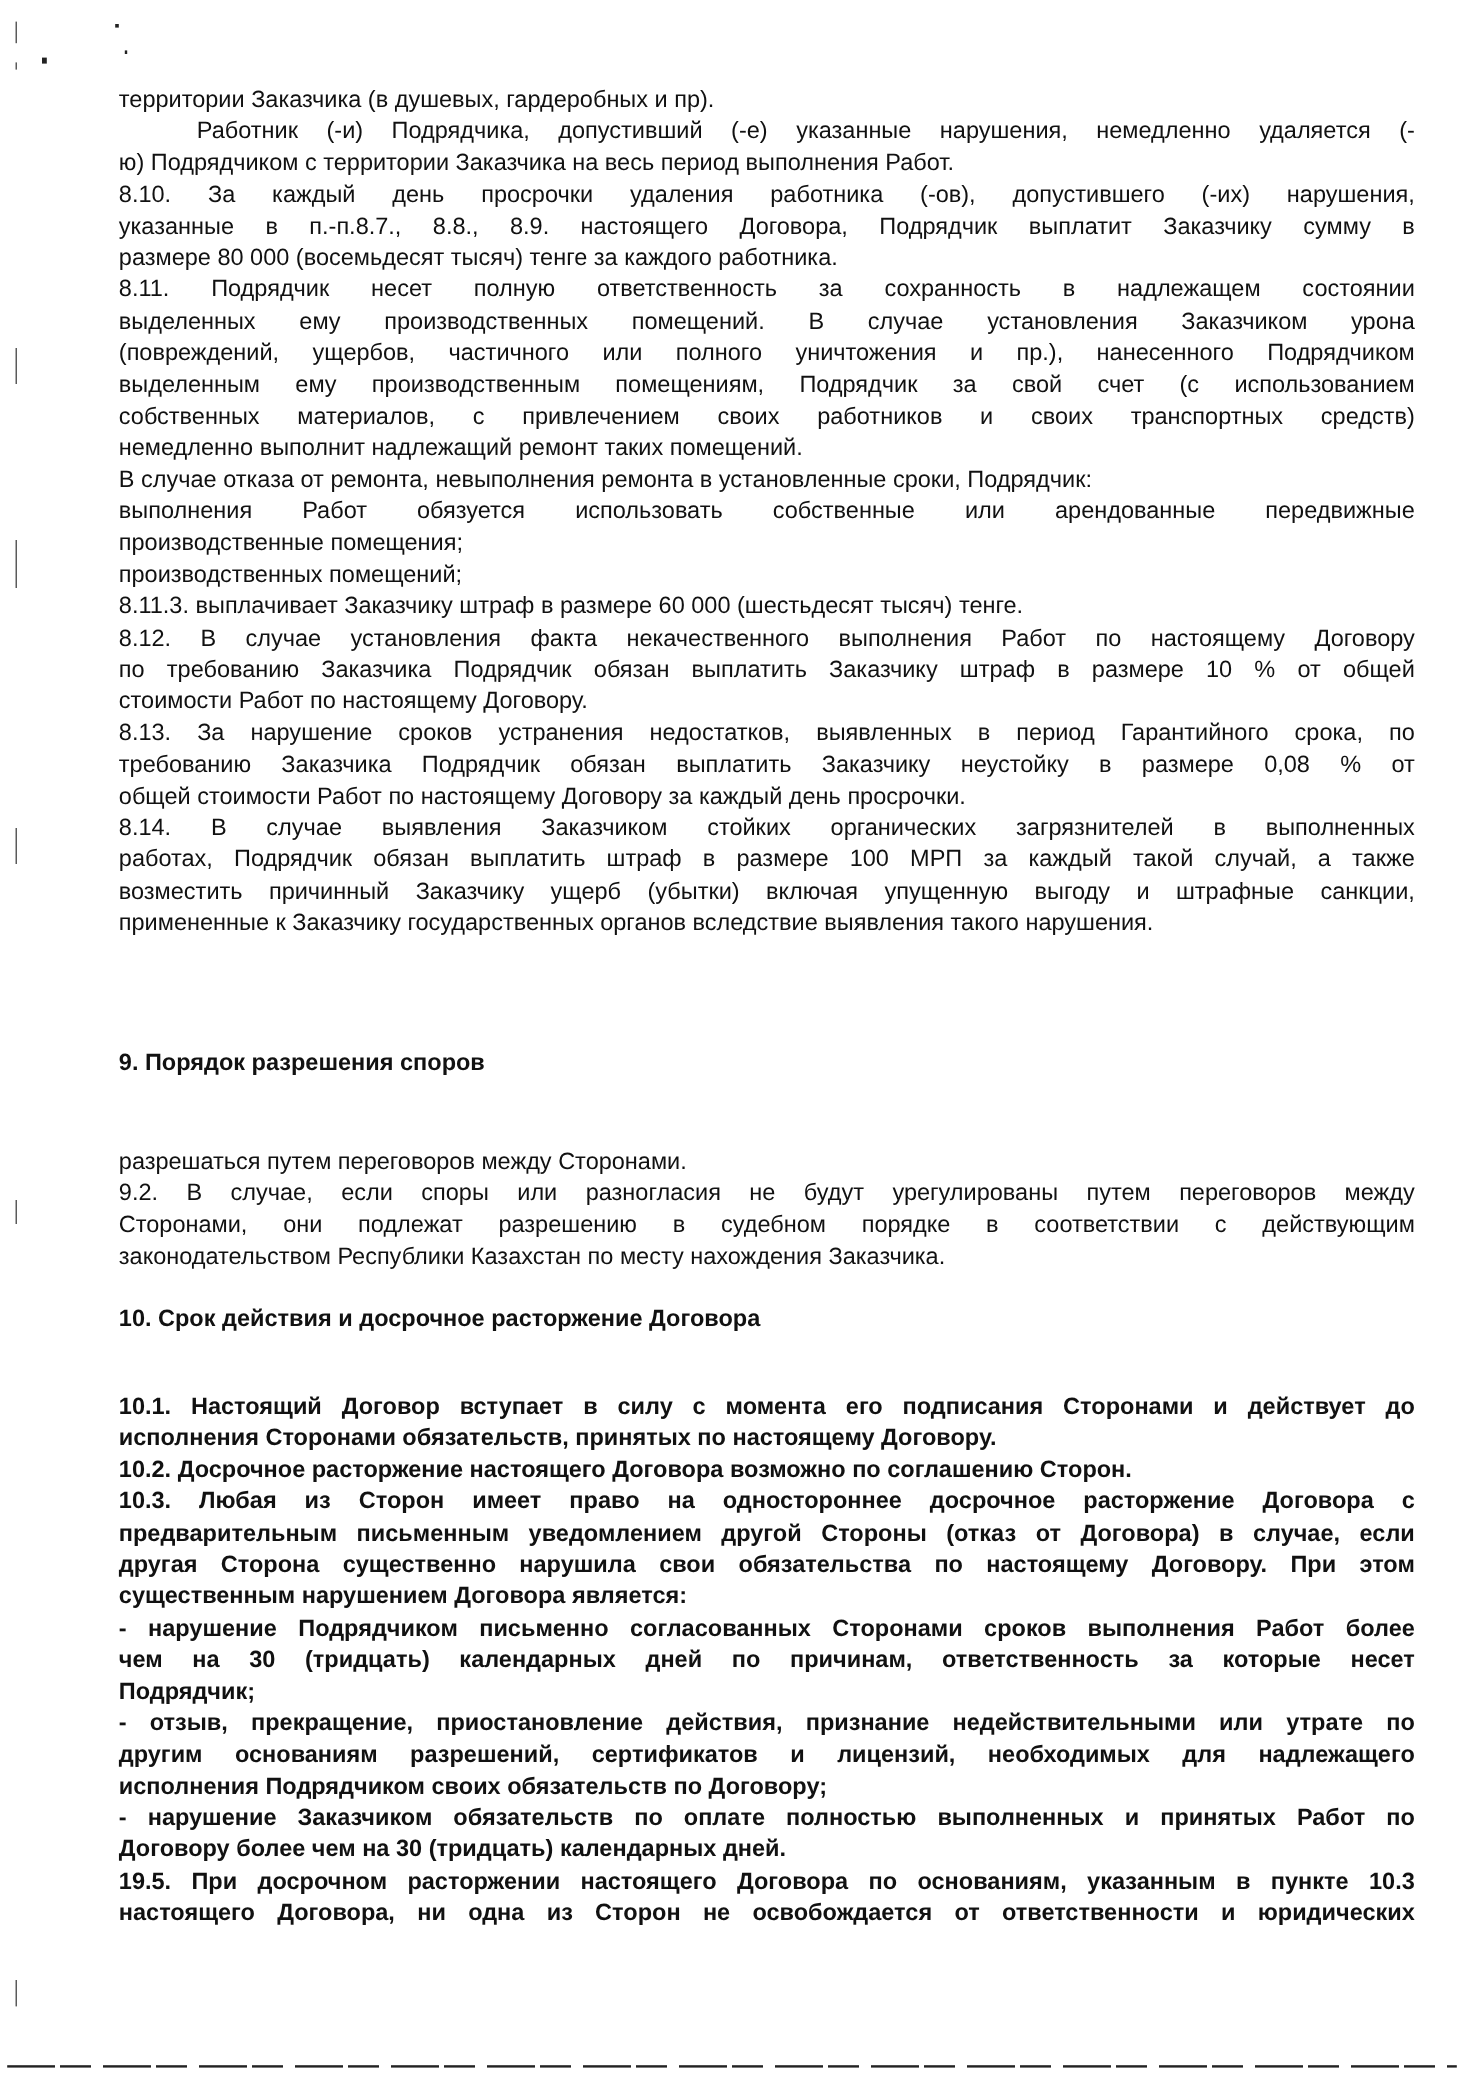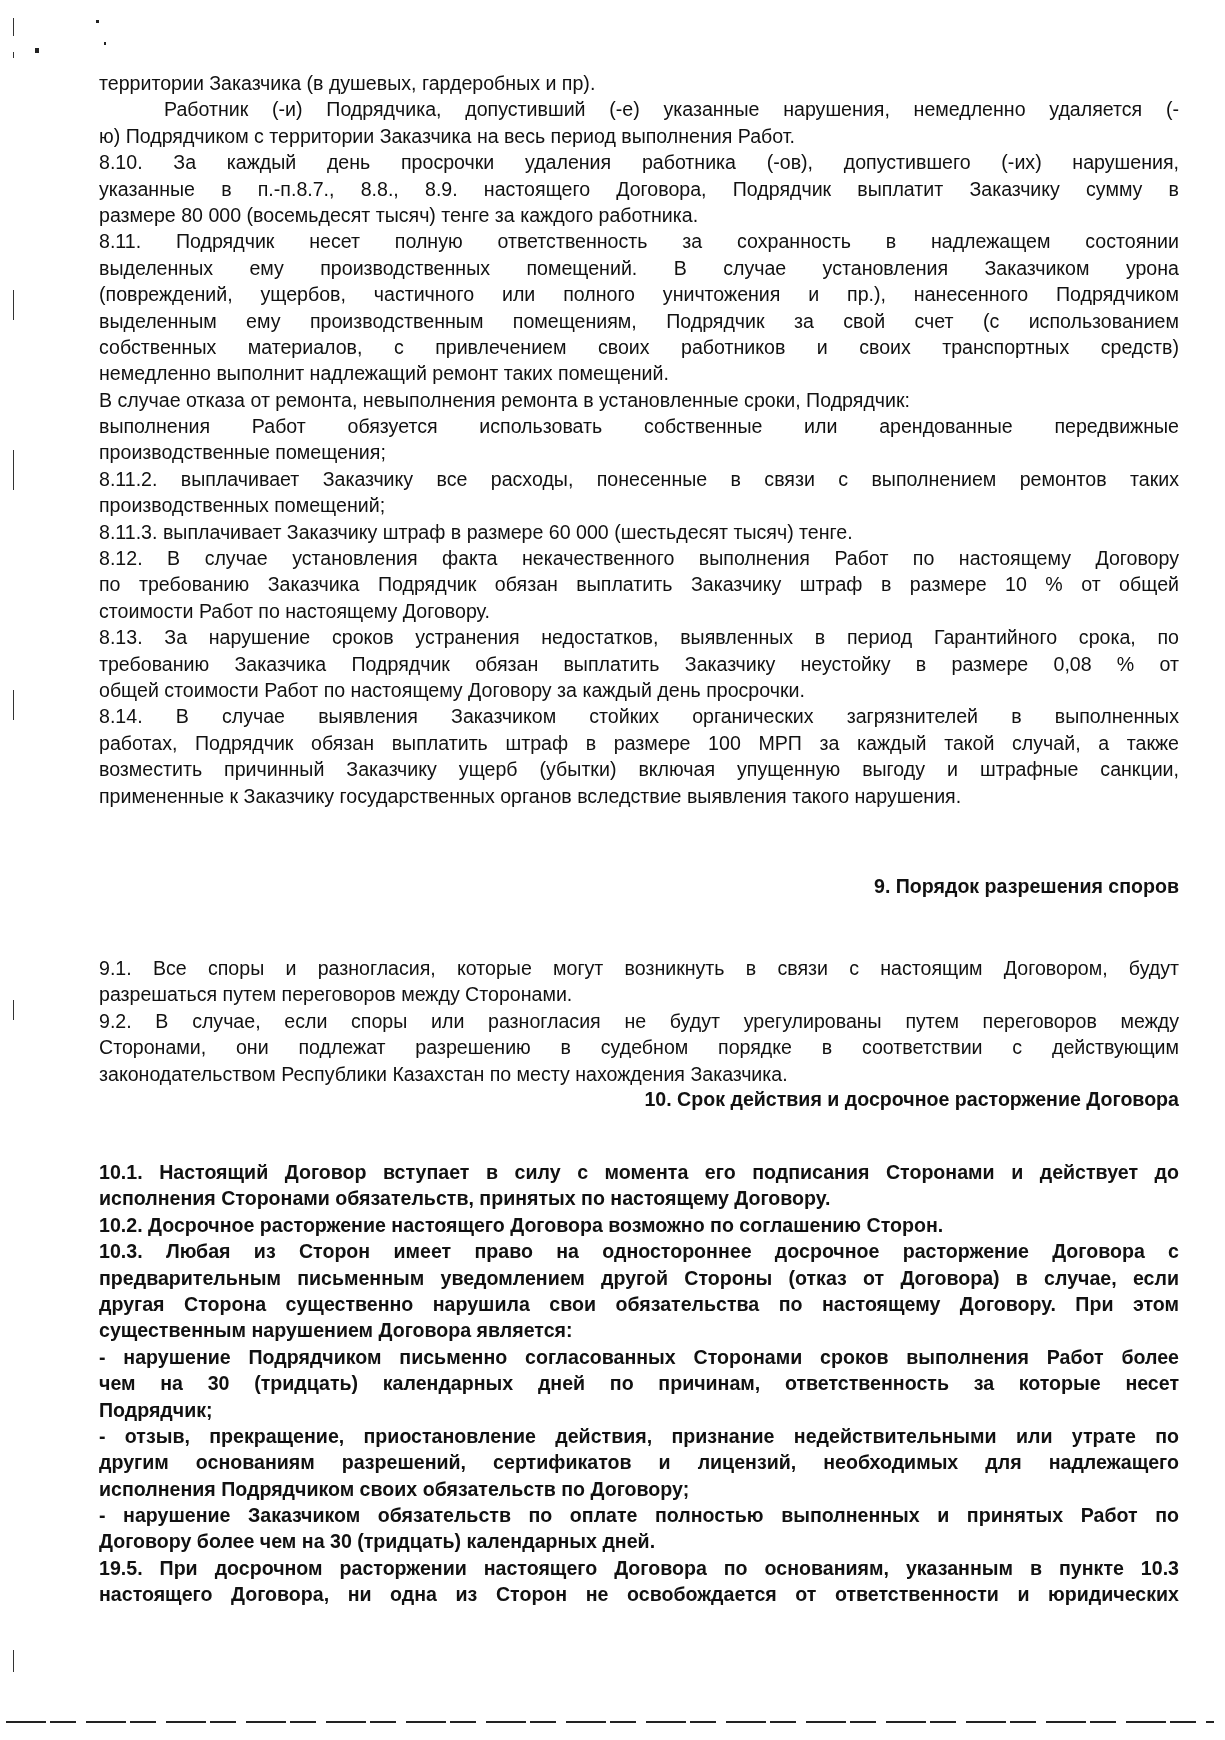--- a/index.html
+++ b/index.html
@@ -3,21 +3,21 @@
 <meta charset="utf-8">
 <style>
   html, body { margin: 0; padding: 0; background: #ffffff; }
   body { width: 1225px; height: 1740px; position: relative; overflow: hidden;
          font-family: "Liberation Sans", sans-serif; color: #111; }
   .page { position: absolute; left: 0; top: 0; width: 1225px; height: 1740px; }
   .text-block { position: absolute; left: 99px; width: 1080px; font-size: 19.6px; line-height: 26.4px; }
   .line { display: block; white-space: nowrap; height: 26.4px; }
   .line.j { text-align: justify; text-align-last: justify; }
   .line.indent { padding-left: 65px; }
-  .heading { position: absolute; left: 99px; width: 1080px; text-align: right; font-weight: bold; font-size: 19.6px; }
+  .heading { position: absolute; left: 99px; width: 1080px; text-align: left; font-weight: bold; font-size: 19.6px; }
   .artifact { position: absolute; background: #222; }
   .dash-line { position: absolute; left: 6px; top: 1721px; width: 1208px; height: 2px;
     background: repeating-linear-gradient(90deg, #222 0 40px, transparent 40px 44px, #222 44px 70px, transparent 70px 80px); }
   .margin-tick { position: absolute; left: 13px; width: 1px; background: #333; }
 </style>
 </head>
 <body>
 
 <div class="page">
 
@@ -43,37 +43,35 @@
         <span class="line">размере 80 000 (восемьдесят тысяч) тенге за каждого работника.</span>
         <span class="line j">8.11. Подрядчик несет полную ответственность за сохранность в надлежащем состоянии</span>
         <span class="line j">выделенных ему производственных помещений. В случае установления  Заказчиком урона</span>
         <span class="line j">(повреждений, ущербов, частичного или полного уничтожения и пр.), нанесенного  Подрядчиком</span>
         <span class="line j">выделенным ему производственным помещениям, Подрядчик  за свой счет (с использованием</span>
         <span class="line j">собственных материалов, с привлечением своих работников и своих транспортных средств)</span>
         <span class="line">немедленно выполнит надлежащий ремонт таких помещений.</span>
         <span class="line">В случае отказа от ремонта, невыполнения ремонта в установленные сроки,   Подрядчик:</span>
         <span class="line j">выполнения Работ обязуется использовать собственные или арендованные передвижные</span>
         <span class="line">производственные помещения;</span>
-        <span class="line j">8.11.2. выплачивает Заказчику все расходы, понесенные в связи с выполнением ремонтов таких</span>
         <span class="line">производственных помещений;</span>
         <span class="line">8.11.3. выплачивает Заказчику  штраф в размере 60 000 (шестьдесят тысяч) тенге.</span>
         <span class="line j">8.12. В случае установления факта некачественного выполнения Работ по настоящему Договору</span>
         <span class="line j">по требованию Заказчика Подрядчик обязан выплатить Заказчику штраф в размере 10 % от общей</span>
         <span class="line">стоимости Работ по настоящему Договору.</span>
         <span class="line j">8.13. За нарушение сроков устранения недостатков, выявленных в период Гарантийного срока, по</span>
         <span class="line j">требованию Заказчика Подрядчик обязан выплатить Заказчику неустойку в размере  0,08 % от</span>
         <span class="line">общей стоимости Работ по настоящему Договору за каждый день просрочки.</span>
         <span class="line j">8.14. В случае выявления Заказчиком стойких органических загрязнителей в выполненных</span>
         <span class="line j">работах, Подрядчик обязан выплатить штраф в размере 100 МРП за каждый такой случай, а также</span>
         <span class="line j">возместить причинный Заказчику ущерб (убытки) включая упущенную выгоду и штрафные санкции,</span>
         <span class="line">примененные к Заказчику государственных органов вследствие выявления такого нарушения.</span>
       </div>
       <div class="heading" style="top: 875px;">9.  Порядок разрешения споров</div>
       <div class="text-block" style="top: 955px;">
-        <span class="line j">9.1. Все споры и разногласия, которые могут возникнуть в связи с настоящим Договором, будут</span>
         <span class="line">разрешаться путем переговоров между Сторонами.</span>
         <span class="line j">9.2. В случае, если споры или разногласия не будут урегулированы путем переговоров между</span>
         <span class="line j">Сторонами, они подлежат разрешению в судебном порядке в соответствии с действующим</span>
         <span class="line">законодательством Республики Казахстан по месту нахождения Заказчика.</span>
       </div>
       <div class="heading" style="top: 1088px;">10. Срок действия и досрочное расторжение Договора</div>
       <div class="text-block" style="top: 1159px; font-weight: bold;">
         <span class="line j">10.1. Настоящий Договор вступает в силу с момента его подписания Сторонами и действует до</span>
         <span class="line">исполнения Сторонами обязательств, принятых по настоящему Договору.</span>
         <span class="line">10.2.  Досрочное расторжение настоящего Договора возможно по соглашению Сторон.</span>

